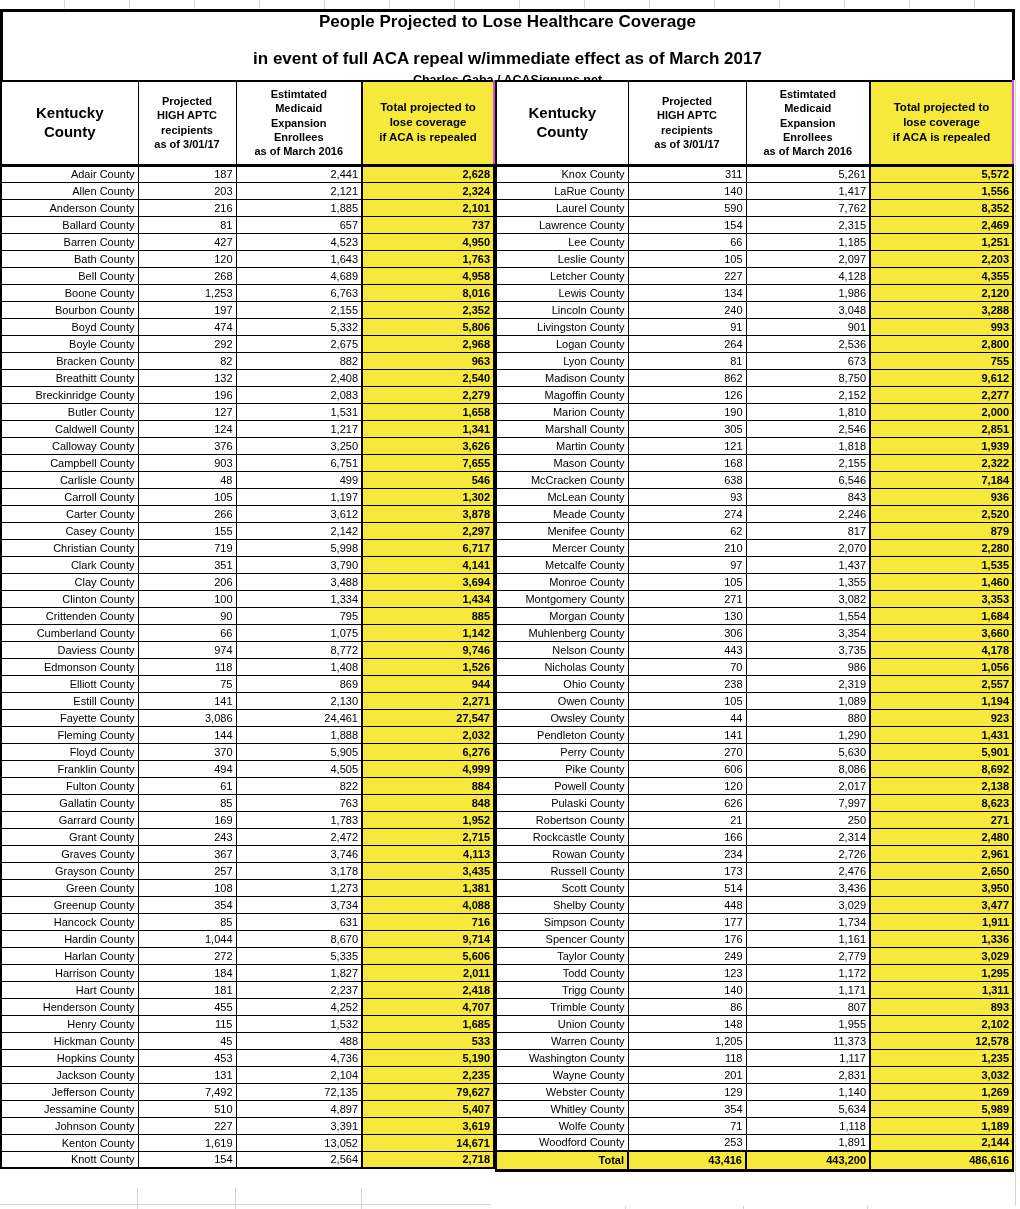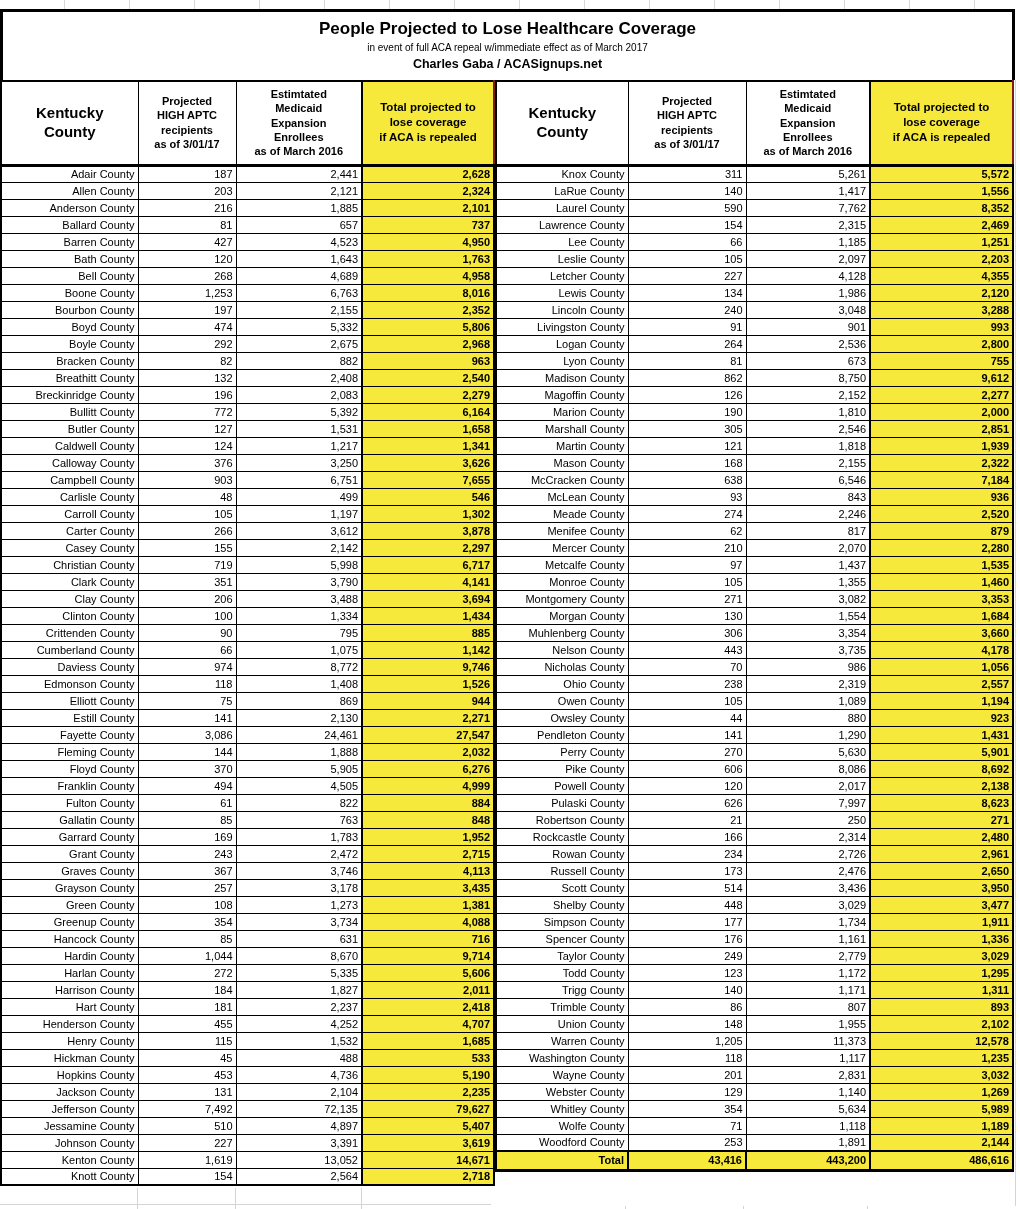--- a/index.html
+++ b/index.html
@@ -14,45 +14,45 @@
   .top-strip{
     position:absolute;top:0;left:0;width:1015px;height:9px;
     background-image:repeating-linear-gradient(to right,transparent 0 64px,#d8d8d8 64px 65px);
   }
   .gridline{position:absolute;background:#d4d4d4;}
 
   
   .titlebox{
     position:absolute;top:9px;left:0;width:1015px;height:71px;
     border:3px solid #000;border-bottom:none;box-sizing:border-box;
-    text-align:center;padding-top:7px;background:#fff;
+    text-align:center;background:#fff;
   }
   .t1{font-size:17px;font-weight:bold;line-height:1.2;}
-  .t2{font-size:10px;font-weight:normal;line-height:1.2;margin-top:3px;}
+  .t2{font-size:17px;font-weight:bold;line-height:1.2;margin-top:17px;}
   .t3{font-size:12.5px;font-weight:bold;line-height:1.2;margin-top:3px;}
 
   
   .tables{position:absolute;top:80px;left:0;display:flex;align-items:flex-start;}
   table{border-collapse:collapse;table-layout:fixed;border:2px solid #000;}
   table.left{width:493px;}
   table.right{width:517px;}
 
   th,td{
     border:1px solid #000;box-sizing:border-box;overflow:hidden;
     white-space:nowrap;font-size:11px;
   }
   thead th{
     height:84px;font-weight:bold;text-align:center;vertical-align:middle;
     white-space:pre-line;line-height:1.3;padding:0 2px;
     border-bottom:3px solid #000;background:#fff;
   }
   thead th.c0{font-size:15px;line-height:1.25;}
   thead th.c3{
     background:var(--yellow,#f7e93c);font-size:11.5px;
-    border-left:2px solid #000;border-right:2px solid #7f1d1d;
+    border-left:2px solid #000;border-right:2px solid #d946ef;
   }
   tbody td{height:17px;text-align:right;padding:0 3px;background:#fff;}
   tbody td.c3{
     background:var(--yellow,#f7e93c);font-weight:bold;
     border-left:2px solid #000;border-right:2px solid #000;
   }
   tfoot td{
     height:19px;text-align:right;padding:0 3px;font-weight:bold;
     background:var(--yellow,#f7e93c);
     border:2px solid #000;border-bottom:3px solid #000;
@@ -177,26 +177,20 @@
             <td class="c2">2,408</td>
             <td class="c3">2,540</td>
           </tr>
           <tr>
             <td class="c0">Breckinridge County</td>
             <td class="c1">196</td>
             <td class="c2">2,083</td>
             <td class="c3">2,279</td>
           </tr>
           <tr>
-            <td class="c0">Bullitt County</td>
-            <td class="c1">772</td>
-            <td class="c2">5,392</td>
-            <td class="c3">6,164</td>
-          </tr>
-          <tr>
             <td class="c0">Butler County</td>
             <td class="c1">127</td>
             <td class="c2">1,531</td>
             <td class="c3">1,658</td>
           </tr>
           <tr>
             <td class="c0">Caldwell County</td>
             <td class="c1">124</td>
             <td class="c2">1,217</td>
             <td class="c3">1,341</td>

